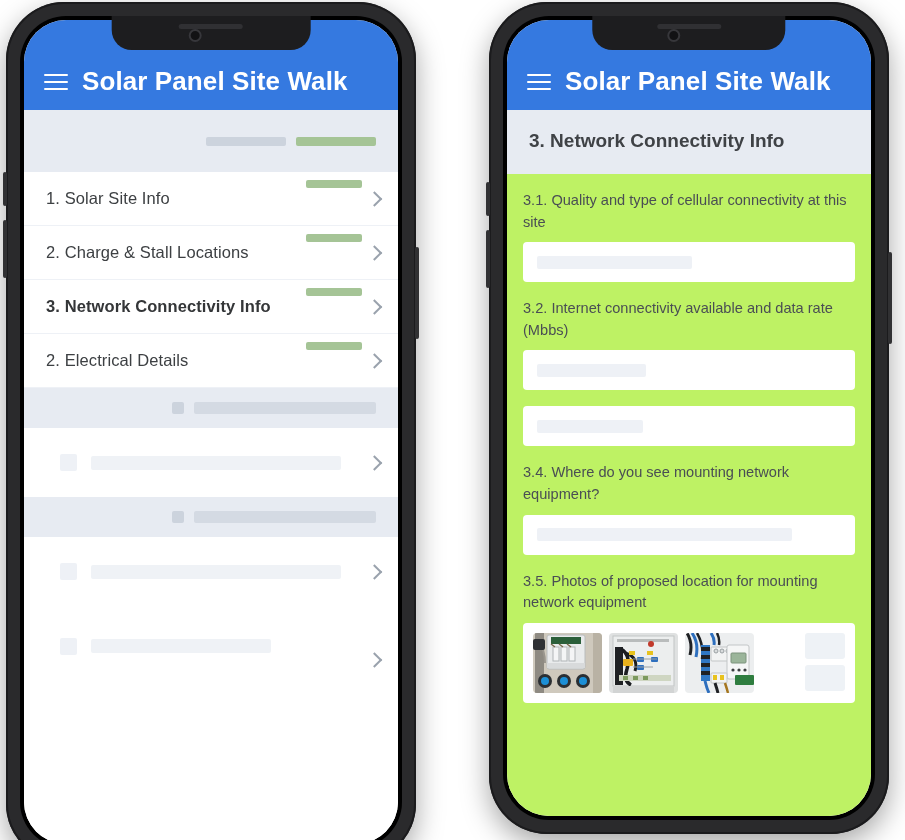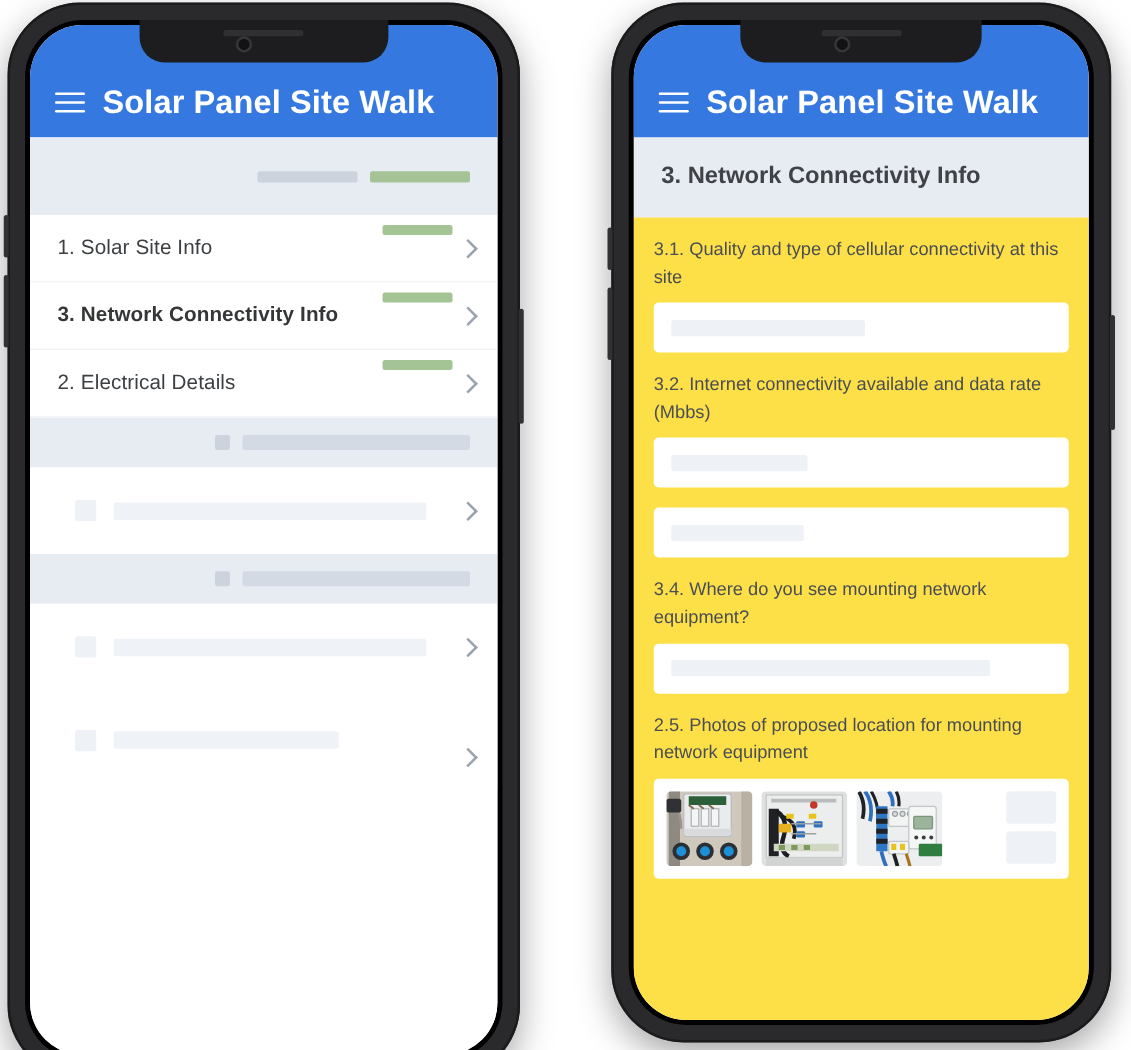--- a/index.html
+++ b/index.html
@@ -112,21 +112,21 @@
   .skel-row {
     position: relative; height: 69px; background: #fff;
     display: flex; align-items: center; gap: 14px; padding: 0 44px 0 22px;
   }
   .skel-row .sq2 { width: 17px; height: 17px; background: #eef1f6; border-radius: 2px; flex: 0 0 auto; }
   .skel-row .ln { height: 14px; background: #eff2f6; border-radius: 2px; }
 
   
   .form-title-wrap { background: #e7ebf2; padding: 20px 22px 22px 22px; }
   .form-title { font-size: 19px; font-weight: 700; color: #3f4246; }
-  .form-body { background: #fde047; padding: 16px 16px 8px 16px; flex: 1 1 auto; overflow: hidden; }
+  .form-body { background: #bef264; padding: 16px 16px 8px 16px; flex: 1 1 auto; overflow: hidden; }
   .q { margin-bottom: 16px; }
   .q-label { font-size: 14.6px; line-height: 1.48; color: #4a4e54; margin-bottom: 9px; }
   .q-input {
     background: #fff; border-radius: 4px; height: 40px;
     display: flex; align-items: center; padding: 0 14px;
   }
   .q-input .ph { height: 13px; background: #eef1f6; border-radius: 2px; }
   .photo-box { background: #fff; border-radius: 4px; padding: 10px; display: flex; gap: 7px; }
   .thumb { width: 69px; height: 60px; border-radius: 4px; overflow: hidden; flex: 0 0 auto; }
   .thumb svg { display: block; width: 100%; height: 100%; }
@@ -166,20 +166,25 @@
             <span class="bar grey"></span>
             <span class="bar green"></span>
           </div>
 
           <div class="sec-row">
             <span class="minibar"></span>
             <span class="sec-label">1. Solar Site Info</span>
             <span class="chev"></span>
           </div>
 
+          <div class="sec-row">
+            <span class="minibar"></span>
+            <span class="sec-label">2. Charge &amp; Stall Locations</span>
+            <span class="chev"></span>
+          </div>
 
           <div class="sec-row active">
             <span class="minibar"></span>
             <span class="sec-label">3. Network Connectivity Info</span>
             <span class="chev"></span>
           </div>
 
           <div class="sec-row">
             <span class="minibar"></span>
             <span class="sec-label">2. Electrical Details</span>
@@ -270,21 +275,21 @@
           </div>
 
           <div class="q">
             <div class="q-label">3.4. Where do you see mounting network equipment?</div>
             <div class="q-input">
               <span class="ph" style="width:84%;"></span>
             </div>
           </div>
 
           <div class="q">
-            <div class="q-label">2.5. Photos of proposed location for mounting network equipment</div>
+            <div class="q-label">3.5. Photos of proposed location for mounting network equipment</div>
             <div class="photo-box">
 
               <div class="thumb">
                 <svg viewBox="0 0 69 60" preserveAspectRatio="none">
                   <rect width="69" height="60" fill="#cfc9bd"></rect>
                   <rect x="2" y="0" width="9" height="60" fill="#8e8a82"></rect>
                   <rect x="14" y="2" width="38" height="34" rx="2" fill="#e9ebec" stroke="#b9bcbd"></rect>
                   <rect x="18" y="4" width="30" height="7" fill="#2b5f3a"></rect>
                   <rect x="20" y="14" width="6" height="14" fill="#f4f5f6" stroke="#b0b4b6"></rect>
                   <rect x="28" y="14" width="6" height="14" fill="#f4f5f6" stroke="#b0b4b6"></rect>

